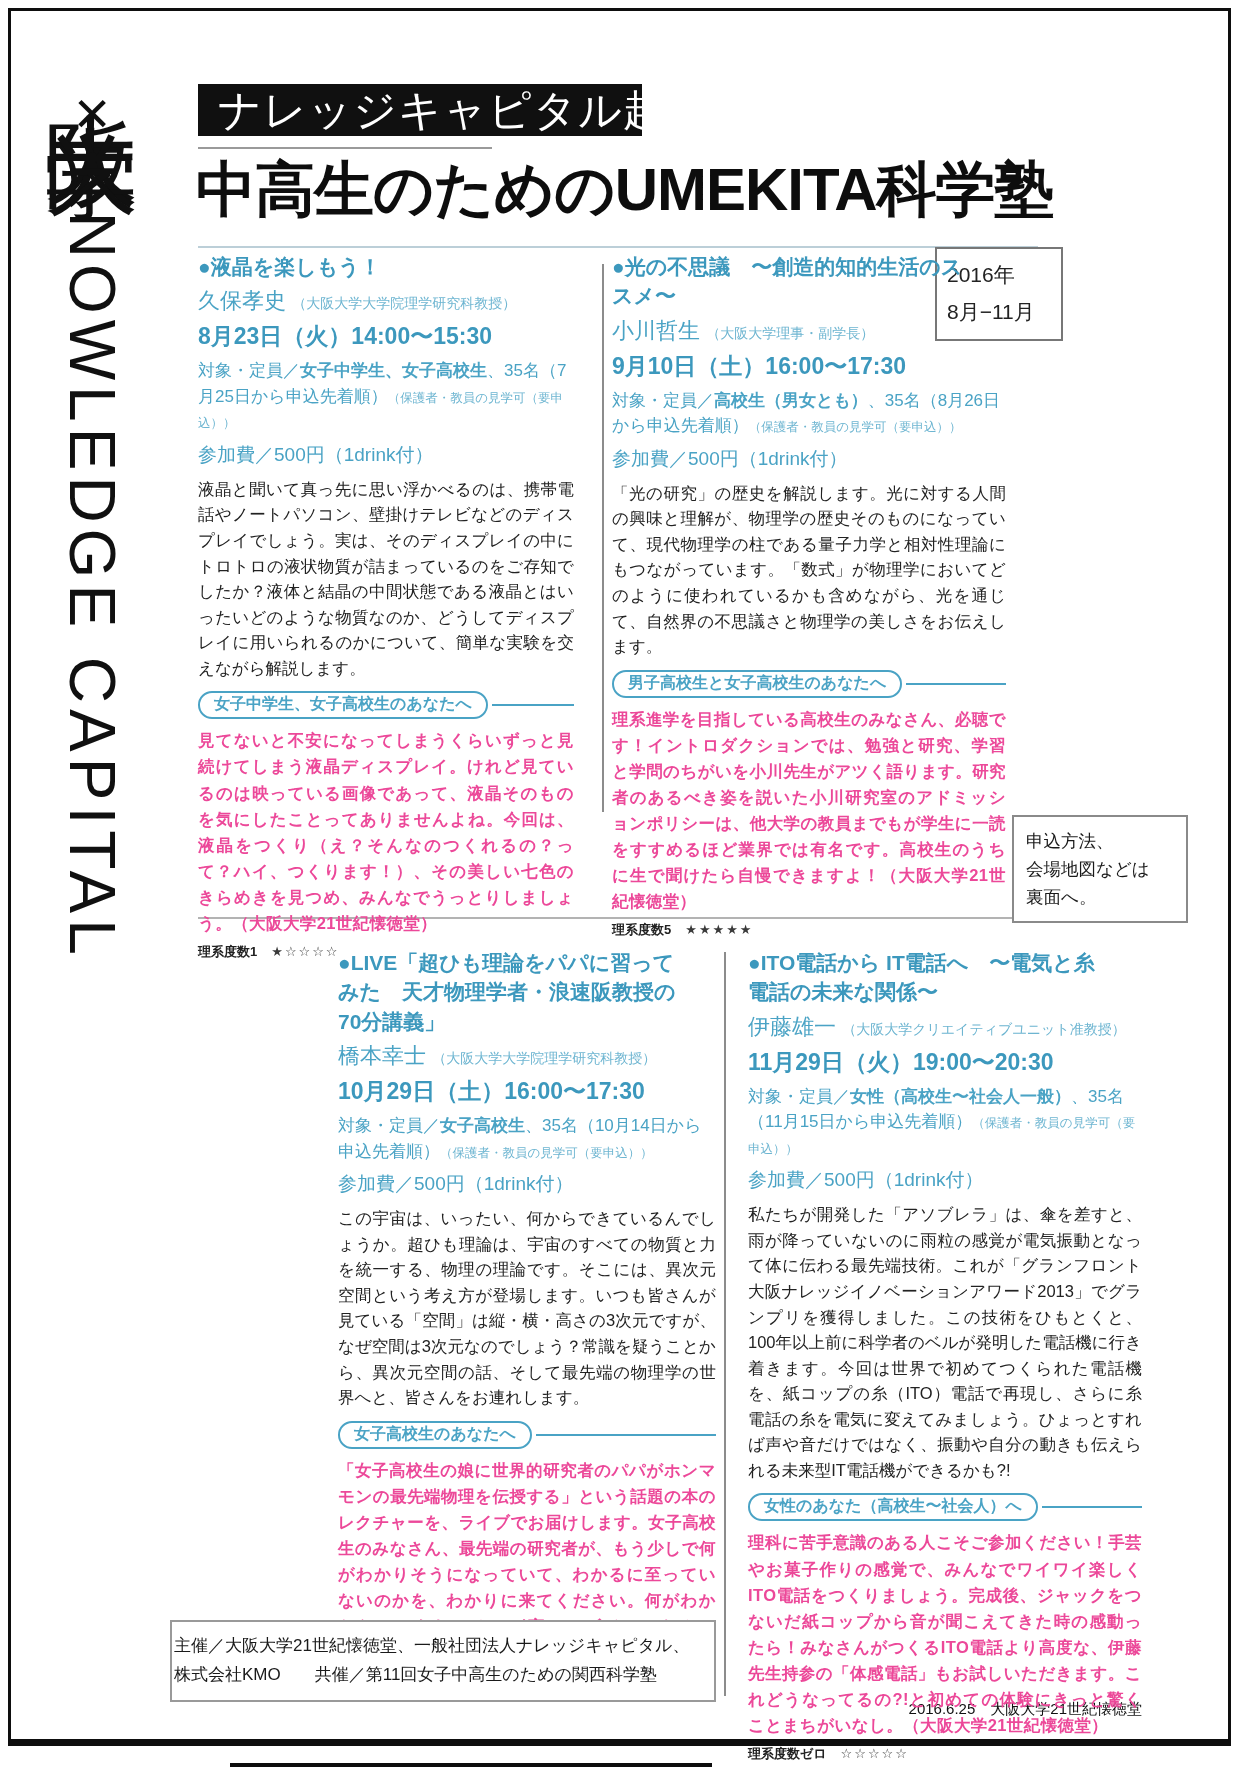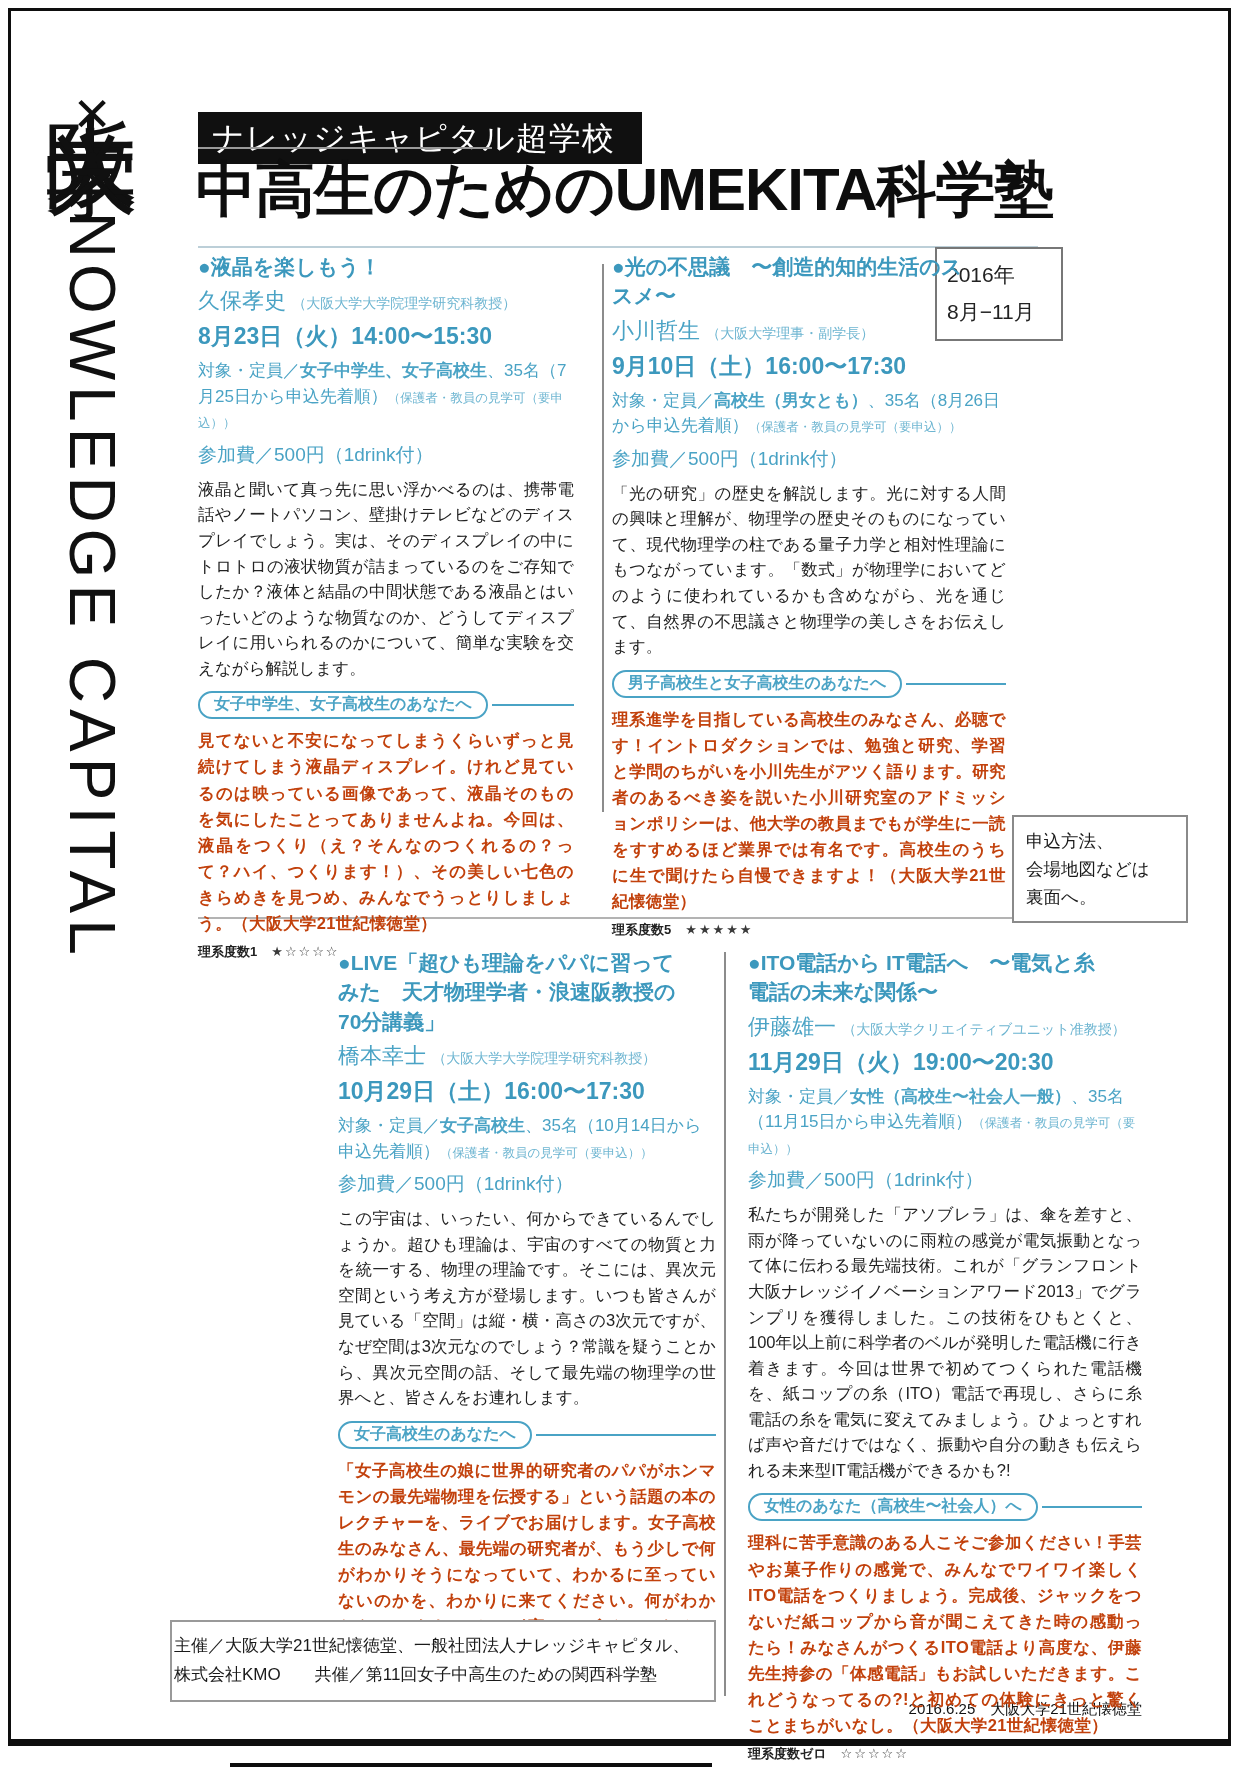--- a/index.html
+++ b/index.html
@@ -25,22 +25,22 @@
     writing-mode:vertical-rl;text-orientation:mixed;
     color:#101010;display:flex;align-items:center;
     font-family:"Liberation Sans","DejaVu Sans",sans-serif;
   }
   .brand-univ{font-size:94px;text-orientation:upright;letter-spacing:6px;font-weight:500;}
   .brand-cross{font-size:62px;text-orientation:upright;margin:16px 0;font-weight:400;}
   .brand-partner{font-size:64px;letter-spacing:6px;font-weight:400;}
   
   .header-bar{
     position:absolute;left:198px;top:84px;width:444px;height:52px;background:#101010;
-    color:#ffffff;font-size:32px;font-weight:500;line-height:52px;padding-left:14px;
-    box-sizing:border-box;letter-spacing:1px;white-space:nowrap;margin-top:28px;
+    color:#ffffff;font-size:43px;font-weight:500;line-height:52px;padding-left:20px;
+    box-sizing:border-box;letter-spacing:1px;white-space:nowrap;
   }
   .header-rule{position:absolute;left:198px;top:147px;width:294px;height:2px;background:#9a9a9a;}
   .page-title{
     position:absolute;left:196px;top:150px;width:1010px;font-size:60px;font-weight:700;
     color:#0d0d0d;letter-spacing:-1px;white-space:nowrap;
   }
   .content-top-rule{position:absolute;left:198px;top:246px;width:840px;height:2px;background:#bccfd8;}
   
   .date-box{
     position:absolute;left:935px;top:247px;width:104px;border:2px solid #777;
@@ -74,21 +74,21 @@
   .target .t-bold{font-weight:700;}
   .target .t-note{font-size:12.5px;color:var(--accent-note);}
   .fee{color:var(--accent);font-size:19px;margin:7px 0 9px 0;}
   .desc{color:#222;font-size:16.5px;line-height:1.55;margin:0 0 10px 0;text-align:justify;}
   .audience-row{display:flex;align-items:center;margin:2px 0 8px 0;}
   .audience-badge{
     border:2px solid var(--accent);color:var(--accent);font-weight:700;font-size:16px;
     border-radius:999px;padding:1px 14px 2px 14px;white-space:nowrap;
   }
   .audience-rule{flex:1;height:2px;background:var(--accent);margin-left:4px;}
-  .message{color:#c2410c;font-size:16.5px;line-height:1.58;font-weight:600;letter-spacing:.4px;text-align:justify;}
+  .message{color:#ec4899;font-size:16.5px;line-height:1.58;font-weight:600;letter-spacing:.4px;text-align:justify;}
   .rating{margin-top:7px;font-size:13px;font-weight:700;color:#222;white-space:nowrap;}
   .rating .stars{margin-left:14px;letter-spacing:2px;font-weight:400;color:#3a3a3a;}
   
   .footer-box{
     position:absolute;left:170px;top:1620px;width:546px;border:2px solid #999;
     padding:10px 2px;font-size:17px;line-height:1.7;color:#1a1a1a;background:#fff;
     white-space:pre-line;box-sizing:border-box;z-index:2;
   }
   .date-credit{position:absolute;left:748px;top:1700px;width:394px;text-align:right;font-size:15px;color:#111;}
   .backpage-line{position:absolute;left:230px;top:1763px;width:482px;height:4px;background:#0d0d0d;}

